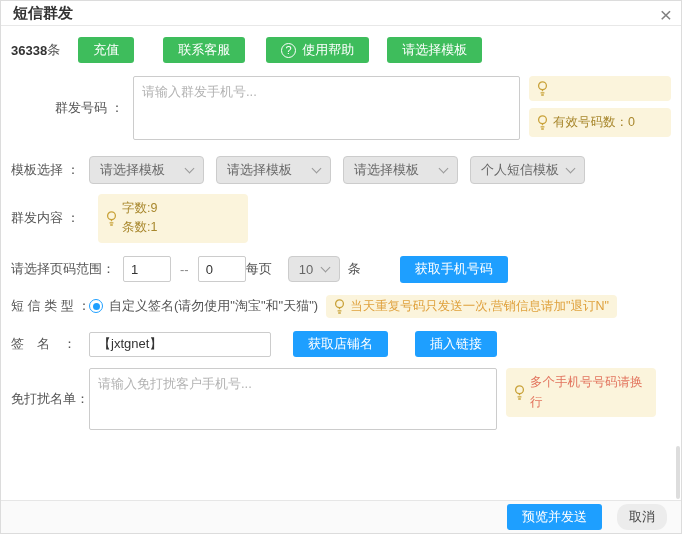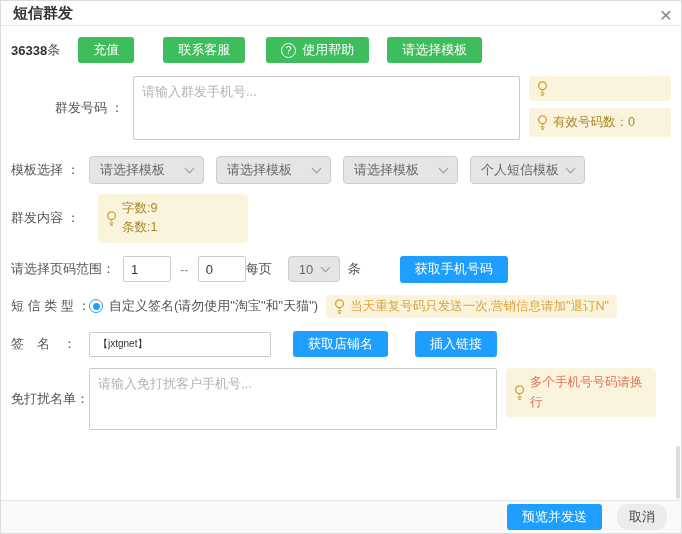--- a/index.html
+++ b/index.html
@@ -65,21 +65,21 @@
 
   .row-type { margin-top: 12px; }
   .radio { width: 14px; height: 14px; border: 1px solid #1e9fff; border-radius: 50%;
            display: inline-flex; align-items: center; justify-content: center; margin-right: 6px; cursor: pointer; flex-shrink: 0; }
   .radio-dot { width: 7px; height: 7px; border-radius: 50%; background: #1e9fff; }
   .radio-label { color: #555; }
   .tip-inline { margin-left: 8px; padding: 2px 8px; }
 
   .row-sign { margin-top: 13px; }
   .sign-input { width: 182px; height: 25px; border: 1px solid #ccc; border-radius: 2px;
-                padding: 0 8px; font-size: 10px; color: #333; font-family: inherit; outline: none; }
+                padding: 0 8px; font-size: 13px; color: #333; font-family: inherit; outline: none; }
   .btn-shop { margin-left: 22px; }
   .btn-link { margin-left: 27px; }
 
   .row-dnd { margin-top: 11px; align-items: flex-start; }
   .row-dnd .lbl { align-self: center; }
 
   .footer { position: absolute; left: 0; right: 0; bottom: 0; height: 33px; background: #fafafa;
             border-top: 1px solid #e6e6e6; display: flex; align-items: center; justify-content: flex-end;
             padding: 0 14px; gap: 15px; z-index: 5; }
   .btn-cancel { background: #ececec; color: #444; padding: 13px 12px; border-radius: 11px; }

